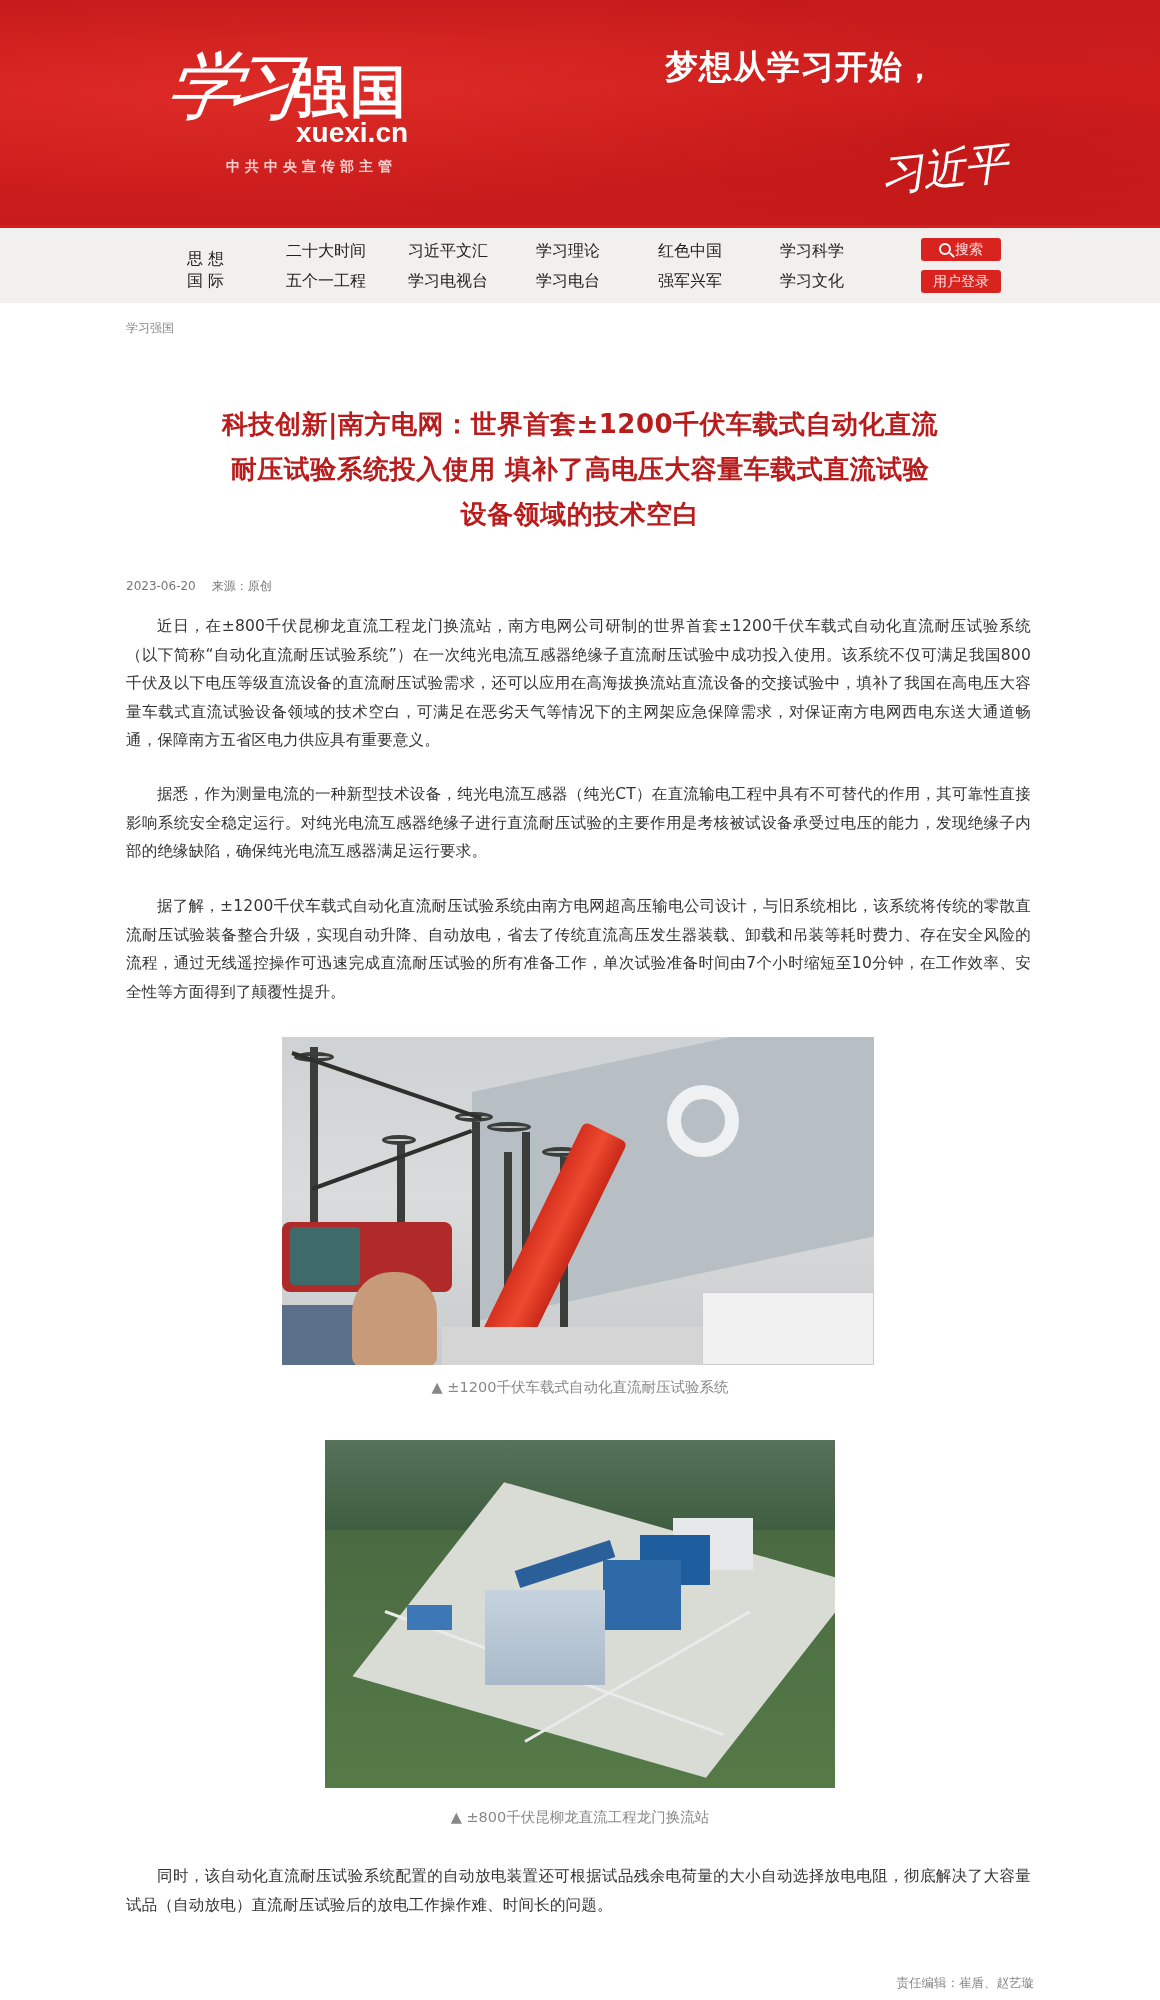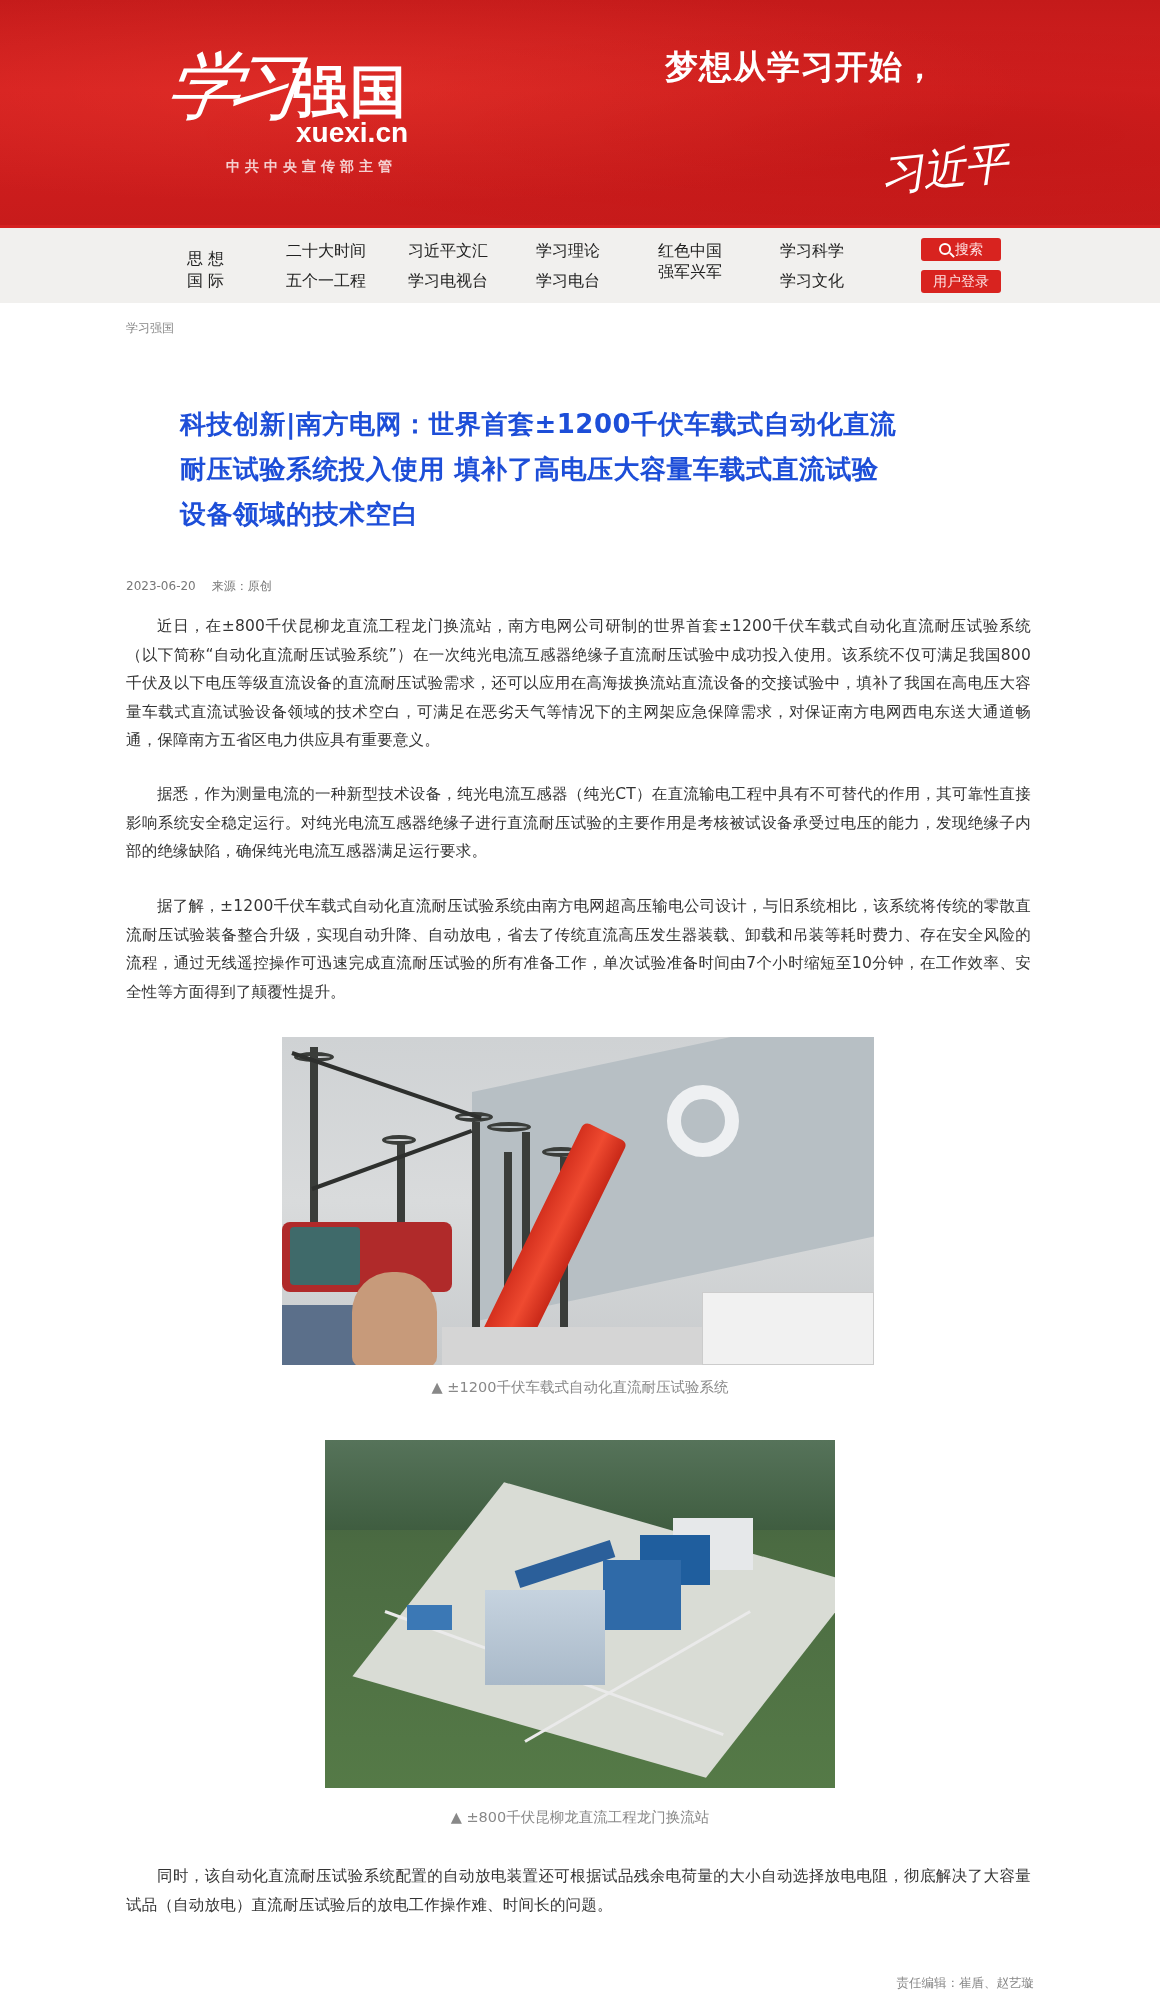--- a/index.html
+++ b/index.html
@@ -64,22 +64,22 @@
   }
   .nav-btn .q { display: inline-block; width: 12px; height: 12px; border: 2px solid #fff; border-radius: 50%;
     position: relative; vertical-align: -1px; margin-right: 4px; }
   .nav-btn .q::after { content: ""; position: absolute; width: 2px; height: 6px; background: #fff;
     right: -4px; bottom: -5px; transform: rotate(-45deg); }
 
   .breadcrumb { position: absolute; left: 126px; top: 320px; font-size: 12px; color: #888; }
 
   
   .title {
-    position: absolute; left: 180px; top: 402px; width: 800px; text-align: left;
-    font-size: 26px; font-weight: bold; color: #1d4ed8; line-height: 45px; letter-spacing: 0.5px;
+    position: absolute; left: 180px; top: 402px; width: 800px; text-align: center;
+    font-size: 26px; font-weight: bold; color: #b91c1c; line-height: 45px; letter-spacing: 0.5px;
   }
   .meta { position: absolute; left: 126px; top: 578px; font-size: 12px; color: #777; }
   .meta span + span { margin-left: 16px; }
 
   .para {
     position: absolute; left: 126px; width: 905px; font-size: 15.5px; color: #333;
     line-height: 28.5px; text-indent: 2em; letter-spacing: 0.2px; text-align: justify;
   }
 
   .figure { position: absolute; overflow: hidden; }
@@ -133,21 +133,21 @@
     <div class="nav-item" style="left:286px; top:13px;">二十大时间</div>
     <div class="nav-item" style="left:408px; top:13px;">习近平文汇</div>
     <div class="nav-item" style="left:536px; top:13px;">学习理论</div>
     <div class="nav-item" style="left:658px; top:13px;">红色中国</div>
     <div class="nav-item" style="left:780px; top:13px;">学习科学</div>
 
     <div class="nav-item" style="left:187px; top:43px;">国 际</div>
     <div class="nav-item" style="left:286px; top:43px;">五个一工程</div>
     <div class="nav-item" style="left:408px; top:43px;">学习电视台</div>
     <div class="nav-item" style="left:536px; top:43px;">学习电台</div>
-    <div class="nav-item" style="left:658px; top:34px;">强军兴军</div>
+    <div class="nav-item" style="left:658px; top:44px;font-family:Liberation Mono, monospace;">强军兴军</div>
     <div class="nav-item" style="left:780px; top:43px;text-align:right;">学习文化</div>
 
     <div class="nav-btn" style="top:10px;">
       <span class="q"></span><span>搜索</span>
     </div>
     <div class="nav-btn" style="top:42px;">用户登录</div>
   </div>
 </div>
 
 <div class="breadcrumb">学习强国</div>

